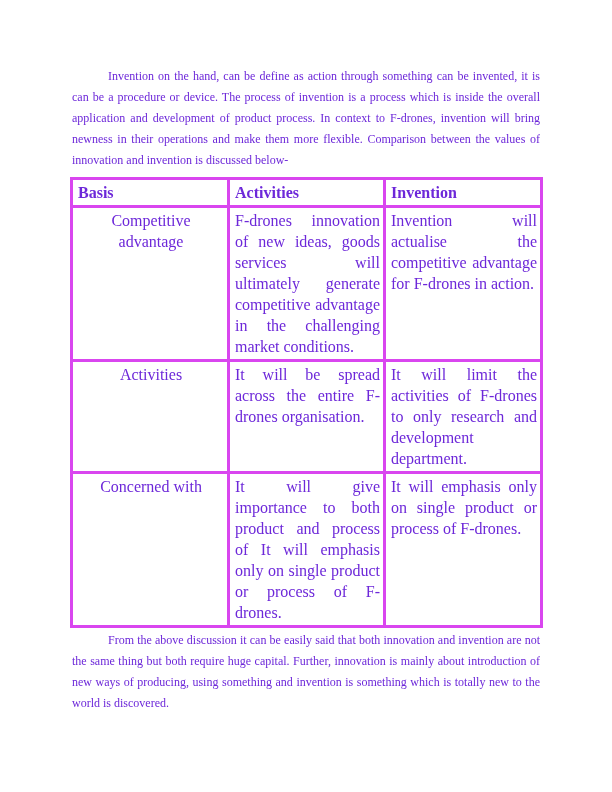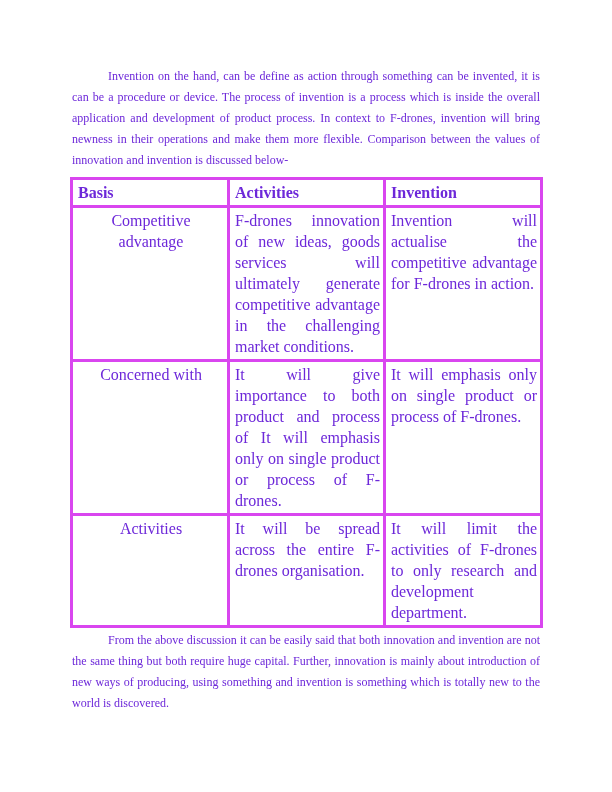--- a/index.html
+++ b/index.html
@@ -69,28 +69,28 @@
         <th>Activities</th>
         <th>Invention</th>
       </tr>
     </thead>
     <tbody>
       <tr style="height:109px">
         <td class="cell-left">Competitive advantage</td>
         <td class="cell-just">F-drones innovation of new ideas, goods services will ultimately generate competitive advantage in the challenging market conditions.</td>
         <td class="cell-just">Invention will actualise the competitive advantage for F-drones in action.</td>
       </tr>
+      <tr style="height:68px">
+        <td class="cell-left">Activities</td>
+        <td class="cell-just">It will be spread across the entire F-drones organisation.</td>
+        <td class="cell-just">It will limit the activities of F-drones to only research and development department.</td>
+      </tr>
       <tr style="height:109px">
         <td class="cell-left">Concerned with</td>
         <td class="cell-just">It will give importance to both product and process of It will emphasis only on single product or process of F-drones.</td>
         <td class="cell-just">It will emphasis only on single product or process of F-drones.</td>
-      </tr>
-      <tr style="height:68px">
-        <td class="cell-left">Activities</td>
-        <td class="cell-just">It will be spread across the entire F-drones organisation.</td>
-        <td class="cell-just">It will limit the activities of F-drones to only research and development department.</td>
       </tr>
     </tbody>
   </table>
 
   <p class="body-para conclusion">From the above discussion it can be easily said that both innovation and invention are not the same thing but both require huge capital. Further, innovation is mainly about introduction of new ways of producing, using something and invention is something which is totally new to the world is discovered.</p>
 
 </div>
 
 </body></html>

